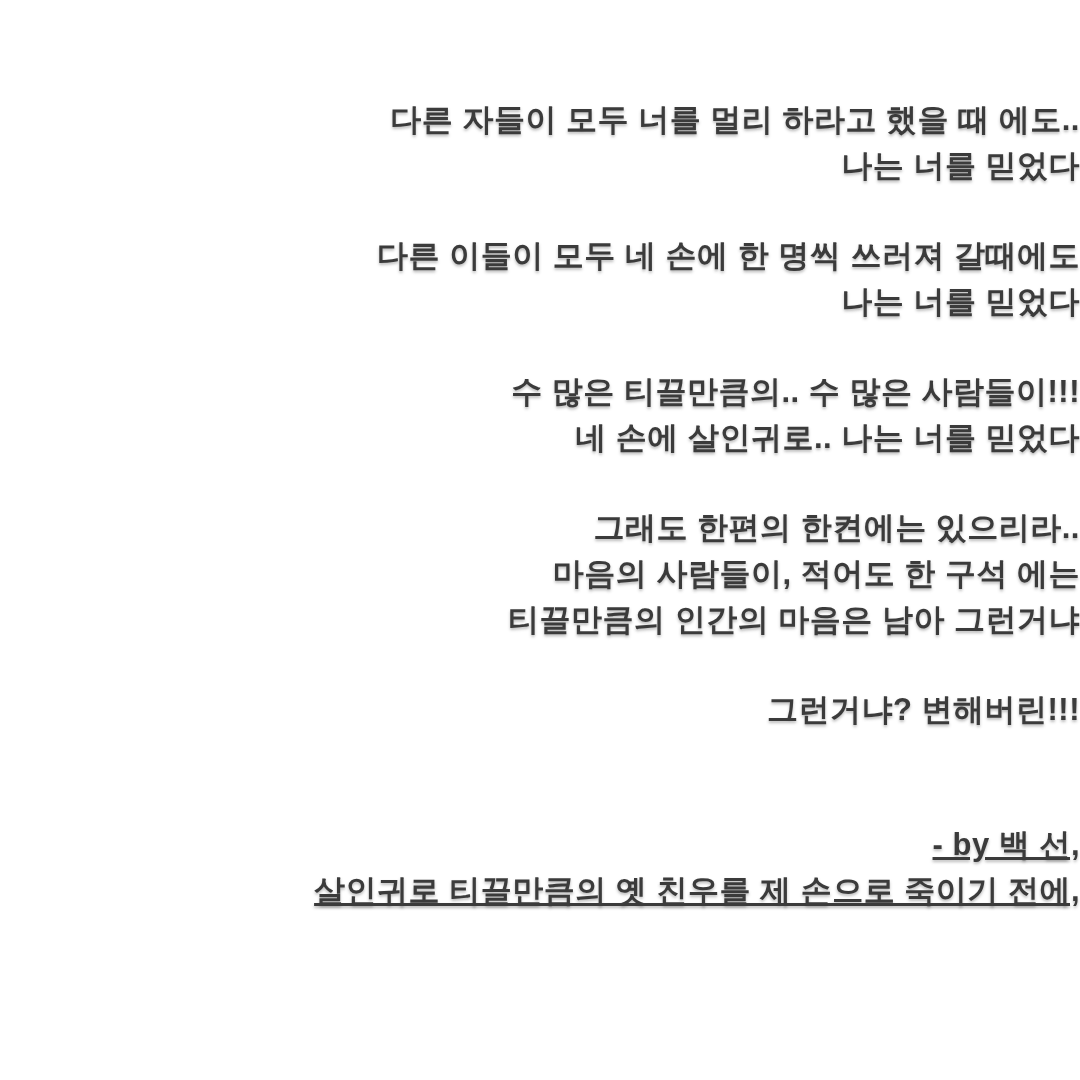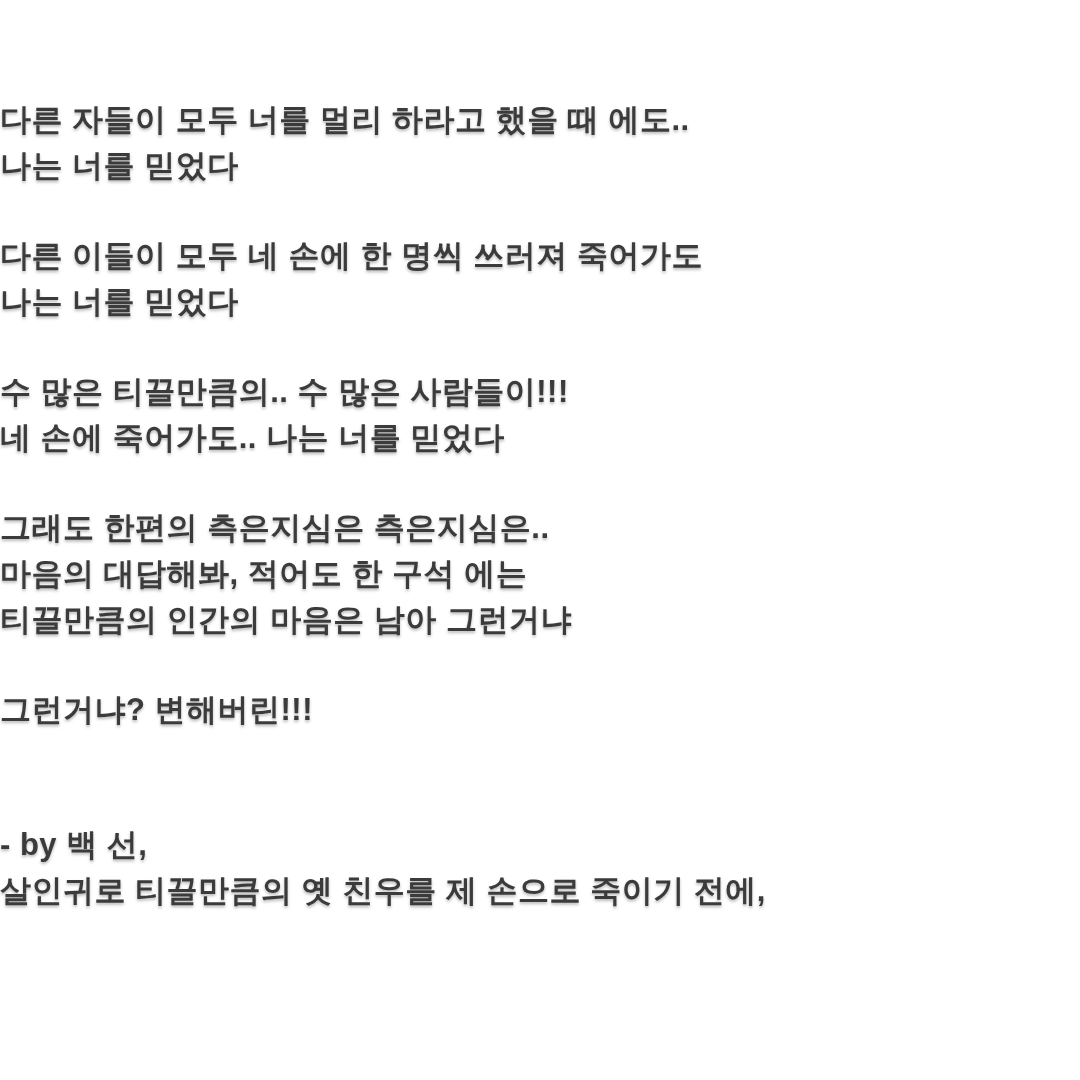--- a/index.html
+++ b/index.html
@@ -15,62 +15,63 @@
   }
   .page {
     width: 1080px;
     height: 1080px;
     background: #ffffff;
     box-sizing: border-box;
     padding-top: 97px;
   }
   .poem {
     width: 100%;
-    text-align: left;
+    text-align: right;
     color: #3b3b3b;
     font-weight: bold;
     font-size: 31px;
     line-height: 46px;
     letter-spacing: 0.5px;
     text-shadow: 0 2px 3px rgba(60,60,60,0.35);
   }
   .stanza {
     margin: 0 0 44px 0;
   }
   .poem-line {
     white-space: nowrap;
   }
   .signature {
     margin-top: 89px;
+    text-decoration: underline;
   }
 </style>
 </head>
 <body>
 
 <div class="page">
   <div class="poem">
 
     <div class="stanza">
       <div class="poem-line">다른 자들이 모두 너를 멀리 하라고 했을 때 에도..</div>
       <div class="poem-line">나는 너를 믿었다</div>
     </div>
 
     <div class="stanza">
-      <div class="poem-line">다른 이들이 모두 네 손에 한 명씩 쓰러져 죽어가도</div>
+      <div class="poem-line">다른 이들이 모두 네 손에 한 명씩 쓰러져 갈때에도</div>
       <div class="poem-line">나는 너를 믿었다</div>
     </div>
 
     <div class="stanza">
       <div class="poem-line">수 많은 티끌만큼의.. 수 많은 사람들이!!!</div>
-      <div class="poem-line">네 손에 죽어가도.. 나는 너를 믿었다</div>
+      <div class="poem-line">네 손에 살인귀로.. 나는 너를 믿었다</div>
     </div>
 
     <div class="stanza">
-      <div class="poem-line">그래도 한편의 측은지심은 측은지심은..</div>
-      <div class="poem-line">마음의 대답해봐, 적어도 한 구석 에는</div>
+      <div class="poem-line">그래도 한편의 한켠에는 있으리라..</div>
+      <div class="poem-line">마음의 사람들이, 적어도 한 구석 에는</div>
       <div class="poem-line">티끌만큼의 인간의 마음은 남아 그런거냐</div>
     </div>
 
     <div class="stanza">
       <div class="poem-line">그런거냐? 변해버린!!!</div>
     </div>
 
     <div class="stanza signature">
       <div class="poem-line">- by 백 선,</div>
       <div class="poem-line">살인귀로 티끌만큼의 옛 친우를 제 손으로 죽이기 전에,</div>

